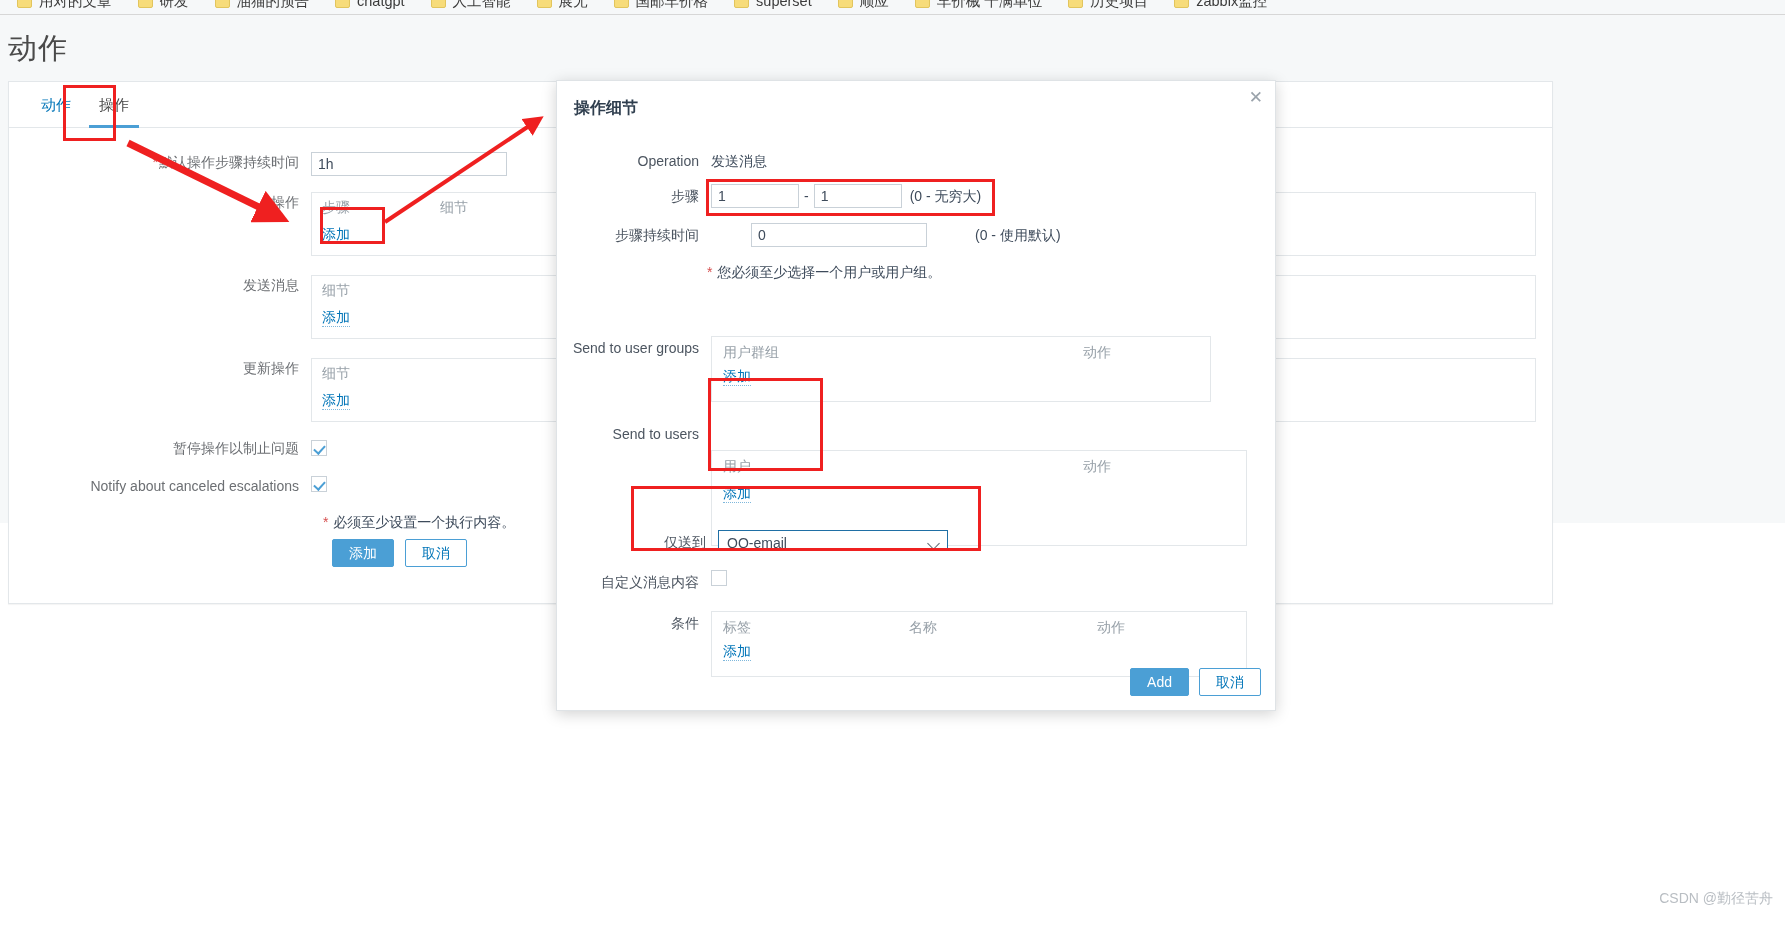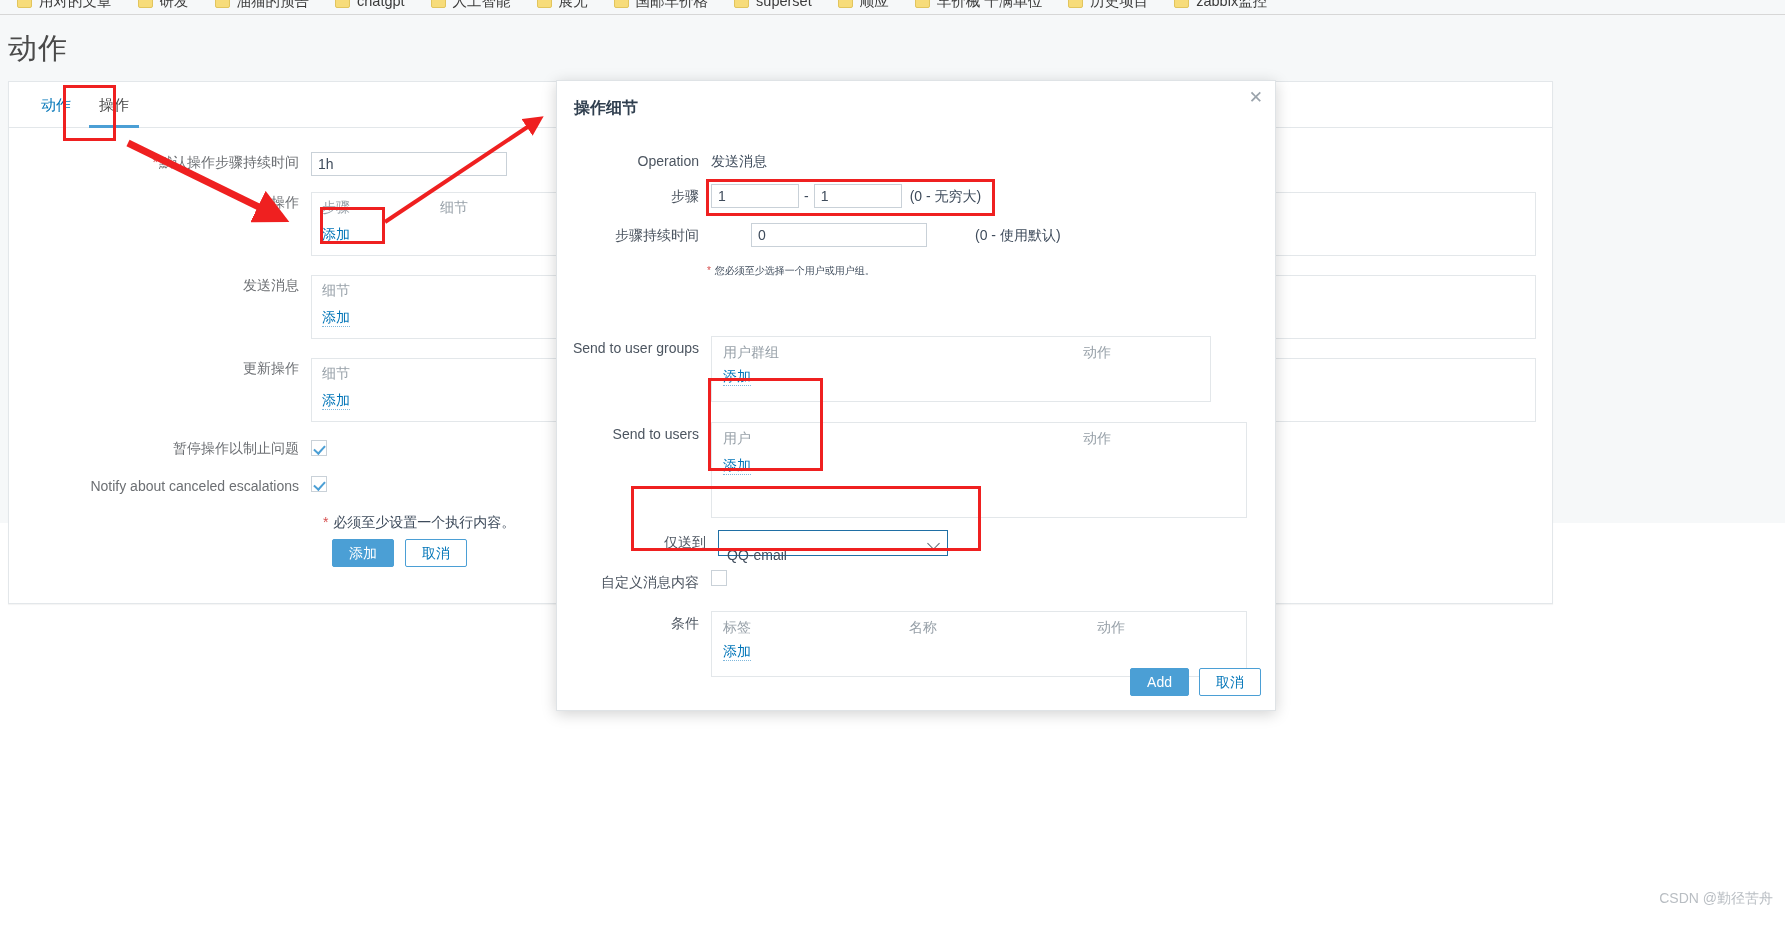--- a/index.html
+++ b/index.html
@@ -170,21 +170,21 @@
   .mgrid {
     border:1px solid #e3e7ea; background:#fff;
     padding:7px 11px 9px 11px;
   }
   .mgrid-head { display:flex; color:#97a0a8; font-size:14px; }
 
   .select {
     height:20px; width:230px;
     border:1px solid #1f6fa5; background:#fff;
     font-size:14px; color:#3e4b5b;
-    padding:12px 8px; line-height:25px;
+    padding:0 8px; line-height:25px;
     position:relative;
   }
   .select .caret {
     position:absolute; right:9px; top:8px;
     width:9px; height:9px;
     border:solid #5b6670; border-width:0 1.6px 1.6px 0;
     transform:rotate(45deg);
   }
 
   .modal-footer {
@@ -349,40 +349,40 @@
       <div class="text-input" style="width:88px;">1</div>
       <div class="mnote">(0 - 无穷大)</div>
     </div>
 
     <div class="mrow" style="left:0; top:90px;gap:40px;">
       <div class="mlabel">步骤持续时间</div>
       <div class="text-input" style="width:176px;">0</div>
       <div class="mnote">(0 - 使用默认)</div>
     </div>
 
-    <div style="position:absolute; left:150px; top:131px; font-size:10px;">
+    <div style="position:absolute; left:150px; top:131px; font-size:14px;">
       <span class="req">*</span>
       <span>您必须至少选择一个用户或用户组。</span>
     </div>
 
     <div class="mrow" style="left:0; top:250px; top:253px;"></div>
     <div class="mrow" style="left:0; top:203px;">
       <div class="mlabel">Send to user groups</div>
       <div class="mgrid" style="width:500px; height:66px;">
         <div class="mgrid-head">
           <div style="width:360px;">用户群组</div>
           <div>动作</div>
         </div>
         <div class="link" style="margin-top:6px;">添加</div>
       </div>
     </div>
 
     <div class="mrow" style="left:0; top:289px;">
       <div class="mlabel">Send to users</div>
-      <div class="mgrid" style="width:536px; height:96px;">
+      <div class="mgrid" style="width:536px; height:96px;margin-top:28px;">
         <div class="mgrid-head">
           <div style="width:360px;">用户</div>
           <div>动作</div>
         </div>
         <div class="link" style="margin-top:9px;">添加</div>
       </div>
     </div>
 
     <div class="mrow" style="left:7px; top:397px;">
       <div class="mlabel">仅送到</div>

